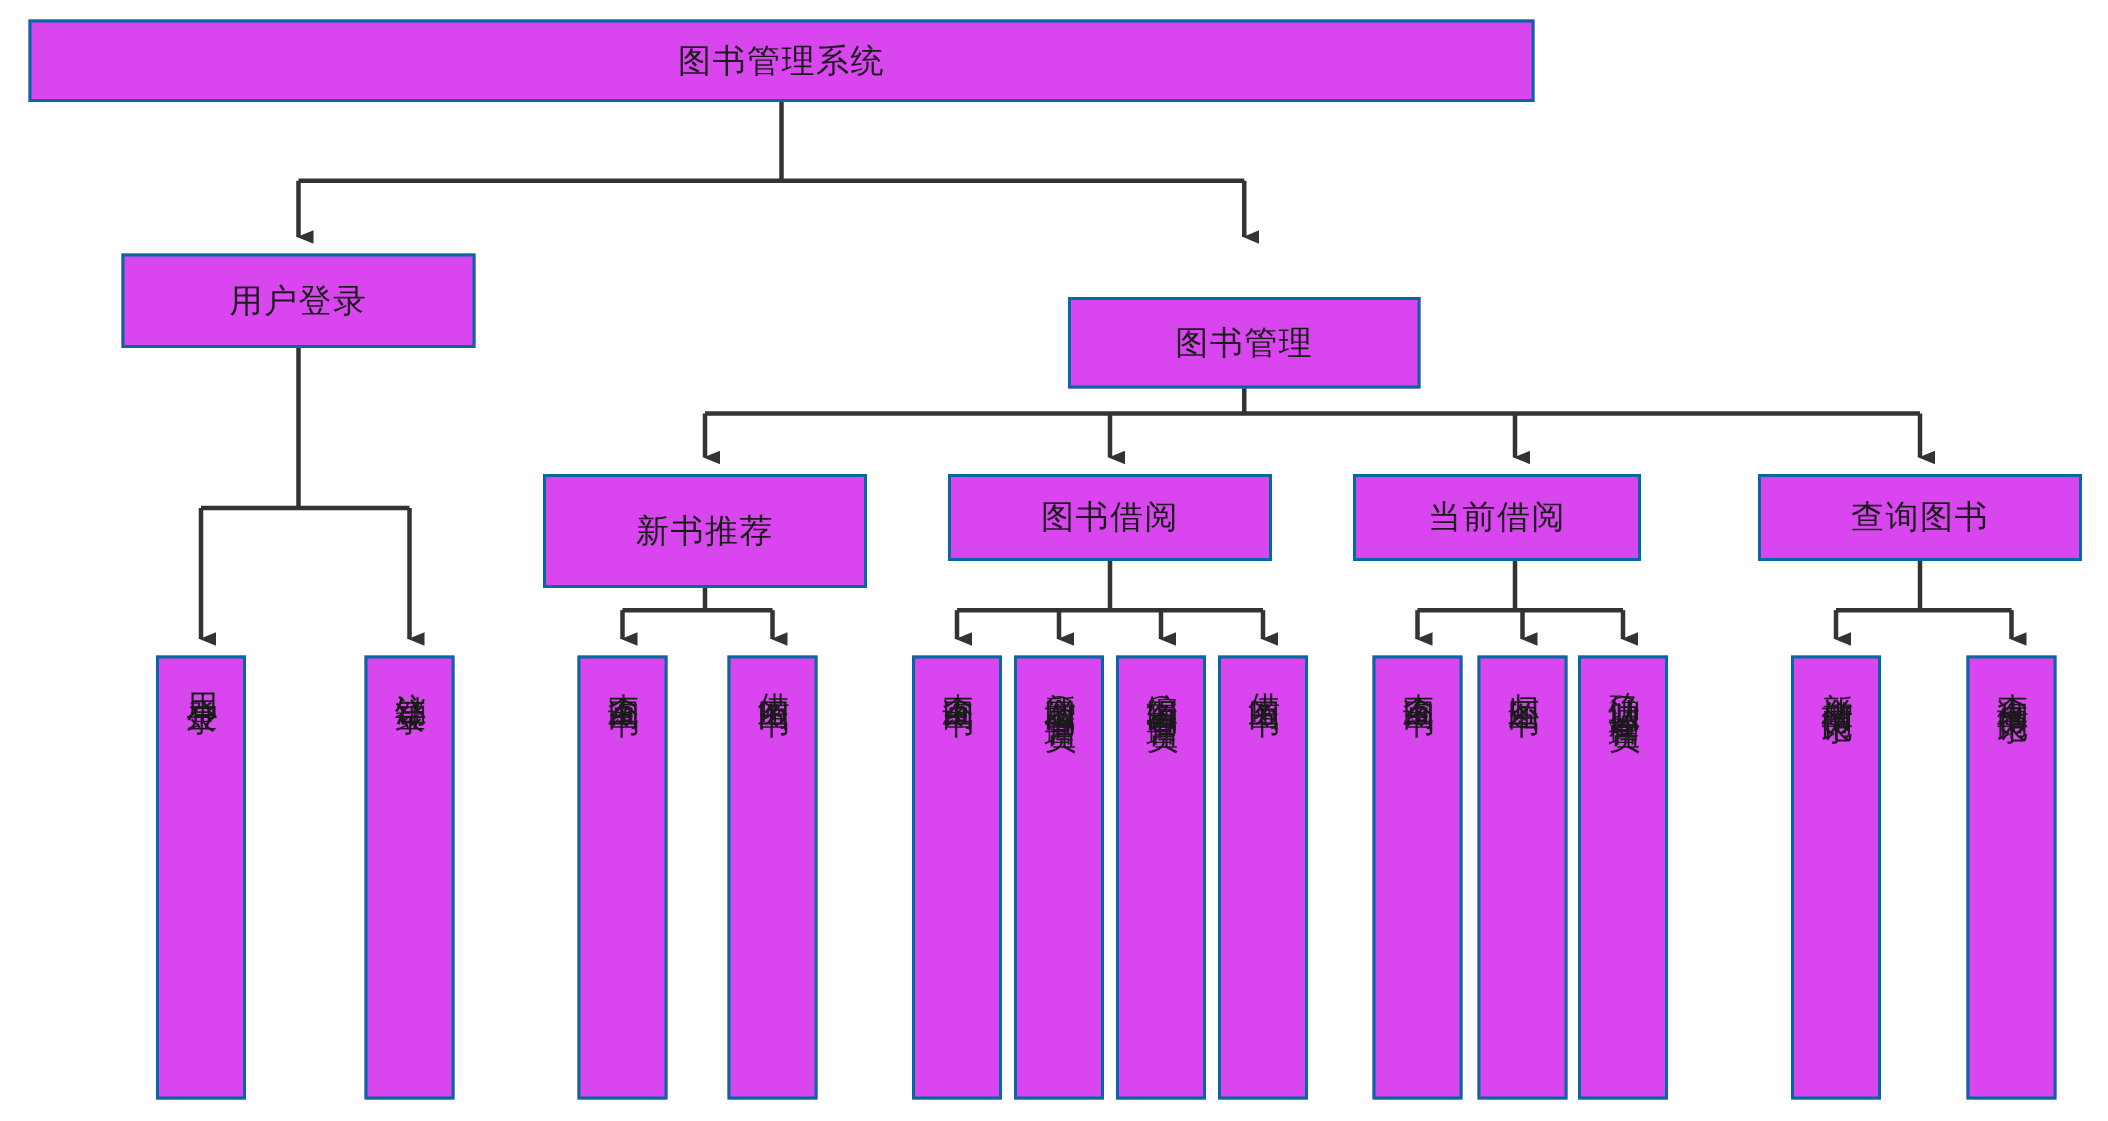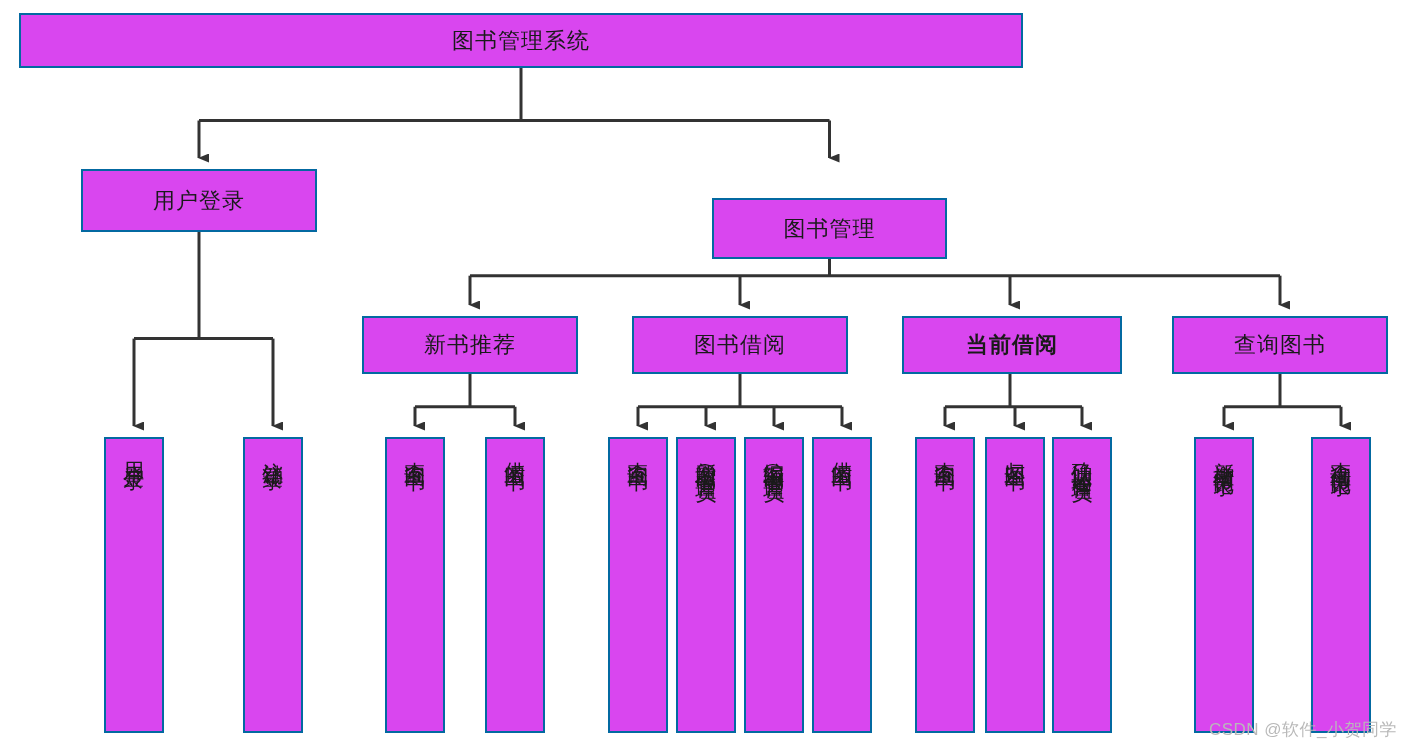--- a/index.html
+++ b/index.html
@@ -119,27 +119,27 @@
   <div id="node-layer">
       <div class="node h-node" style="left: 19px; top: 13px; width: 1004px; height: 55px;">
         <span class="h-label">图书管理系统</span>
       </div>
       <div class="node h-node" style="left: 81px; top: 169px; width: 236px; height: 63px;">
         <span class="h-label">用户登录</span>
       </div>
       <div class="node h-node" style="left: 712px; top: 169px; width: 235px; height: 61px; margin-top: 29px;">
         <span class="h-label">图书管理</span>
       </div>
-      <div class="node h-node" style="left: 362px; top: 316px; width: 216px; height: 58px;">
+      <div class="node h-node" style="left: 362px; top: 316px; width: 216px; height: 76px;">
         <span class="h-label">新书推荐</span>
       </div>
       <div class="node h-node" style="left: 632px; top: 316px; width: 216px; height: 58px; align-items: center;">
         <span class="h-label">图书借阅</span>
       </div>
-      <div class="node h-node" style="left: 902px; top: 316px; width: 220px; height: 58px; font-weight: bold;">
+      <div class="node h-node" style="left: 902px; top: 316px; width: 192px; height: 58px;">
         <span class="h-label">当前借阅</span>
       </div>
       <div class="node h-node" style="left: 1172px; top: 316px; width: 216px; height: 58px;">
         <span class="h-label">查询图书</span>
       </div>
       <div class="node v-node" style="left: 104px; top: 437px; width: 60px; height: 296px;">
         <span class="v-label">用户登录</span>
       </div>
       <div class="node v-node" style="left: 243px; top: 437px; width: 60px; height: 296px;">
         <span class="v-label">注销登录</span>
@@ -172,14 +172,13 @@
         <span class="v-label">确认归还（管理员）</span>
       </div>
       <div class="node v-node" style="left: 1194px; top: 437px; width: 60px; height: 296px;">
         <span class="v-label">新增借阅记录</span>
       </div>
       <div class="node v-node" style="left: 1311px; top: 437px; width: 60px; height: 296px;">
         <span class="v-label">查询借阅记录</span>
       </div>
     </div>
 
-  <div id="watermark">CSDN @软件_小贺同学</div>
 </div>
 
 </body></html>

